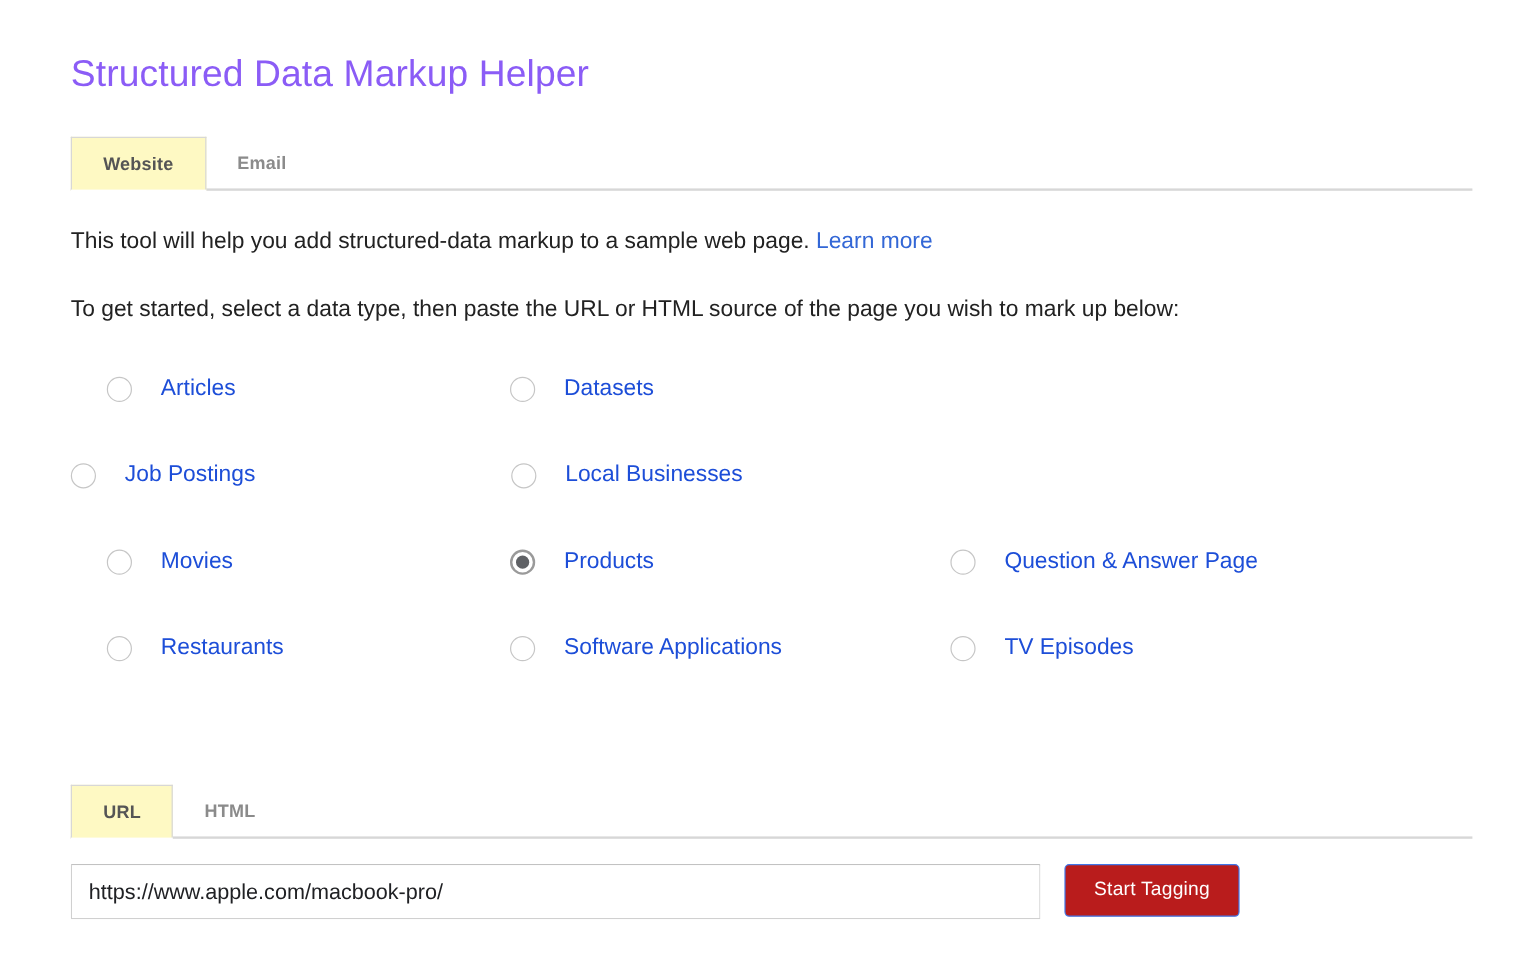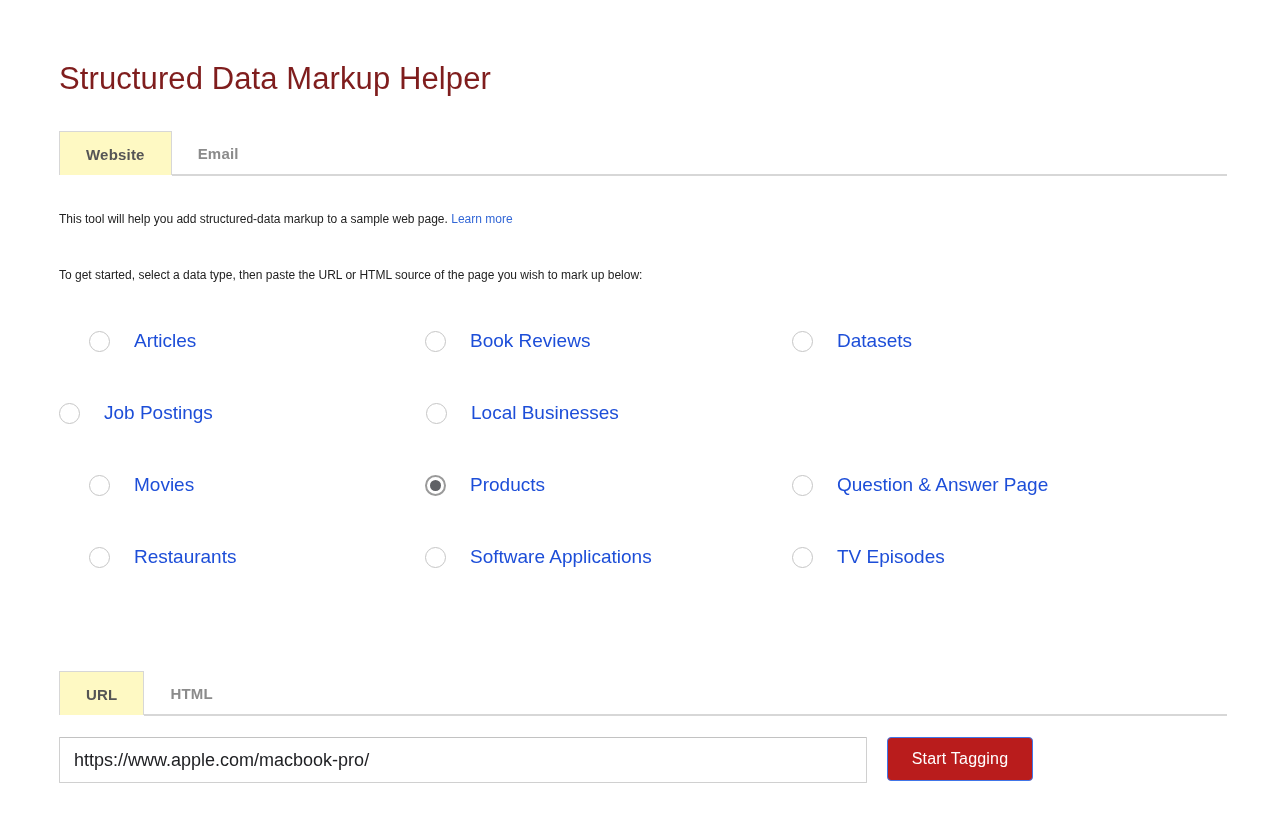--- a/index.html
+++ b/index.html
@@ -21,25 +21,25 @@
     width: 1280px;
     height: 813px;
     box-sizing: border-box;
     padding-left: 59px;
     padding-right: 53px;
   }
 
   
   .page-title {
     margin: 0;
-    padding-top: 59px;
+    padding-top: 42px;
     font-size: 31px;
     font-weight: 400;
     line-height: 40px;
-    color: #7f1d1d;
+    color: #8b5cf6;
     letter-spacing: 0.1px;
   }
 
   
   .tabstrip {
     position: relative;
     margin-top: 32px;
     height: 45px;
     width: 1168px;
   }
@@ -84,21 +84,21 @@
     right: -1px;
     bottom: -2px;
     height: 3px;
     background: #ffffff;
   }
 
   
   .intro {
     margin: 0;
     padding-top: 30px;
-    font-size: 12px;
+    font-size: 19px;
     line-height: 26px;
     font-weight: 400;
     color: #222222;
   }
   .intro.second {
     padding-top: 30px;
   }
   .learn-more {
     color: #3367d6;
     text-decoration: none;
@@ -229,24 +229,20 @@
 
   <p class="intro second">To get started, select a data type, then paste the URL or HTML source of the page you wish to mark up below:</p>
 
   <div class="radio-grid">
 
     <div class="radio-row">
       <label class="radio-cell c1">
         <span class="radio-mark"></span>
         <span class="radio-label">Articles</span>
       </label>
-      <label class="radio-cell c2">
-        <span class="radio-mark"></span>
-        <span class="radio-label">Book Reviews</span>
-      </label>
       <label class="radio-cell c3">
         <span class="radio-mark"></span>
         <span class="radio-label">Datasets</span>
       </label>
     </div>
 
     <div class="radio-row">
       <label class="radio-cell c2">
         <span class="radio-mark"></span>
         <span class="radio-label">Job Postings</span>

